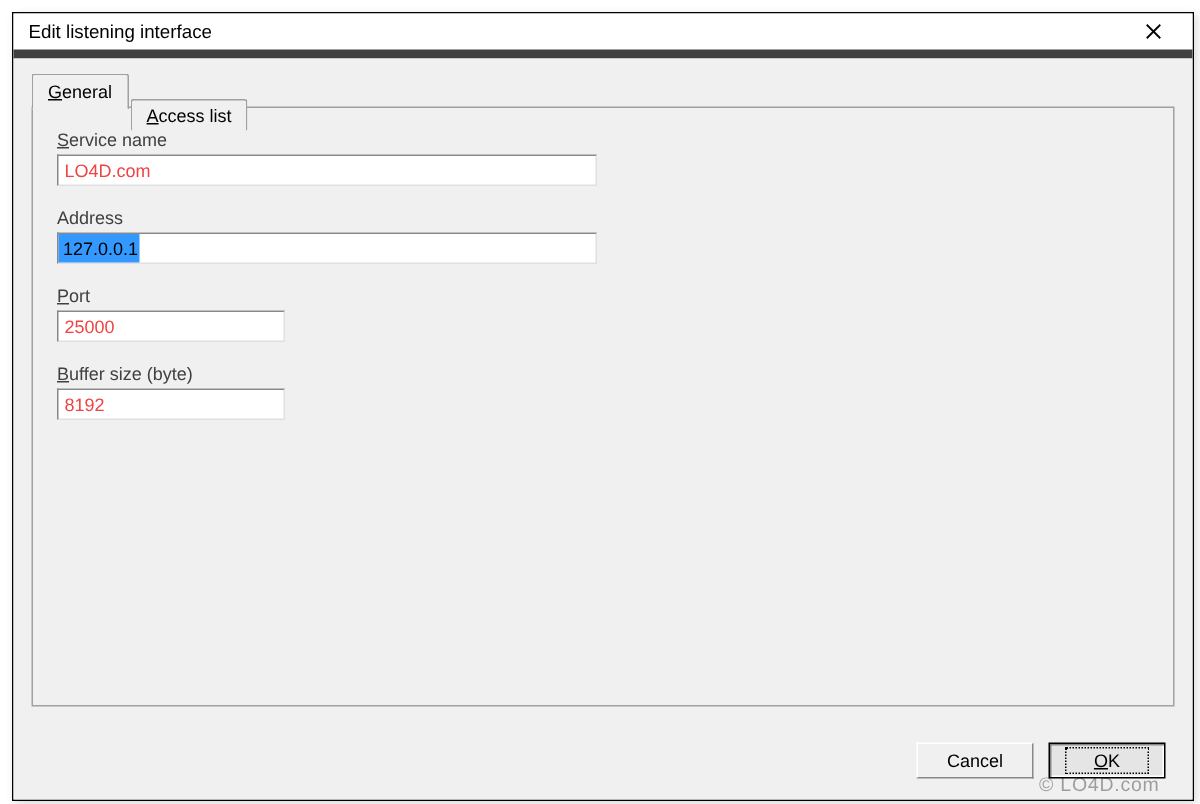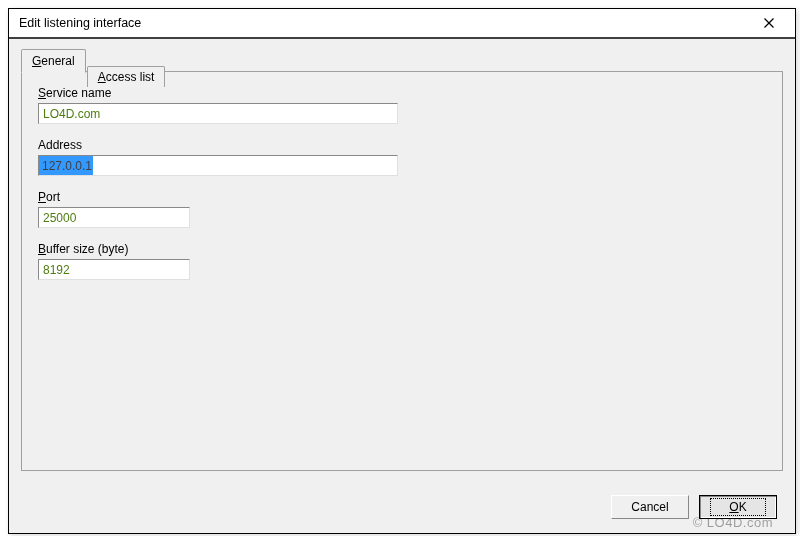--- a/index.html
+++ b/index.html
@@ -25,21 +25,21 @@
       border: 1px solid #000000;
       background: #ffffff;
       box-shadow: 2px 2px 6px rgba(0,0,0,0.15);
       position: relative;
       margin-left: 4px;
       margin-top: 4px;
     }
     .titlebar {
       height: 30px;
       background: #ffffff;
-      border-bottom: 2px solid #404040;
+      border-bottom: 6px solid #404040;
       display: flex;
       align-items: center;
       justify-content: space-between;
       padding: 0 4px 0 10px;
     }
     .titlebar-title {
       font-size: 12.5px;
       color: #000;
     }
     .close-btn {
@@ -99,47 +99,47 @@
       position: relative;
       height: 400px;
       padding: 14px 16px 14px 16px;
       z-index: 1;
     }
     .field-group {
       margin-bottom: 14px;
     }
     .field-label {
       font-size: 12px;
-      color: #000000;
+      color: #404040;
       display: block;
       margin-bottom: 3px;
     }
     .field-label .hotkey { text-decoration: underline; }
     .text-input {
       font-family: inherit;
       font-size: 12px;
       padding: 2px 4px;
       height: 21px;
       border-top: 1px solid #888888;
       border-left: 1px solid #888888;
       border-right: 1px solid #e0e0e0;
       border-bottom: 1px solid #e0e0e0;
       background: #ffffff;
-      color: #4d7c0f;
+      color: #ef4444;
       outline: none;
     }
     .text-input.sel {
       color: #fff;
       background: #ffffff;
       padding: 0;
     }
     .text-input.sel .selspan {
       display: inline-block;
       background: #3399ff;
-      color: #404040;
+      color: #000000;
       padding: 2px 1px 2px 3px;
       height: 100%;
       line-height: 17px;
     }
     .w-large { width: 360px; }
     .w-addr  { width: 360px; }
     .w-small { width: 152px; }
     .button-bar {
       position: absolute;
       right: 18px;

